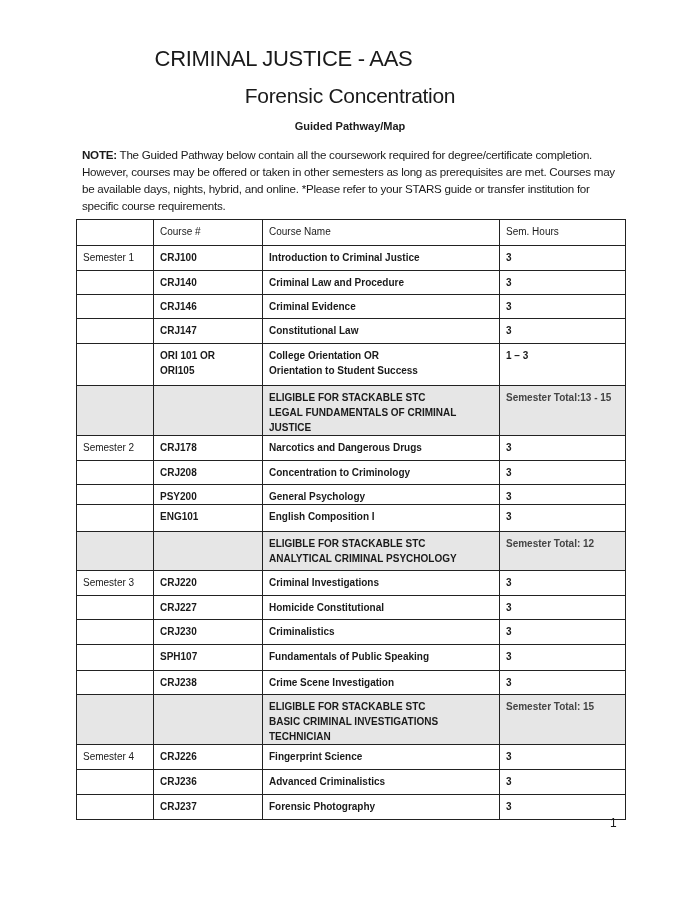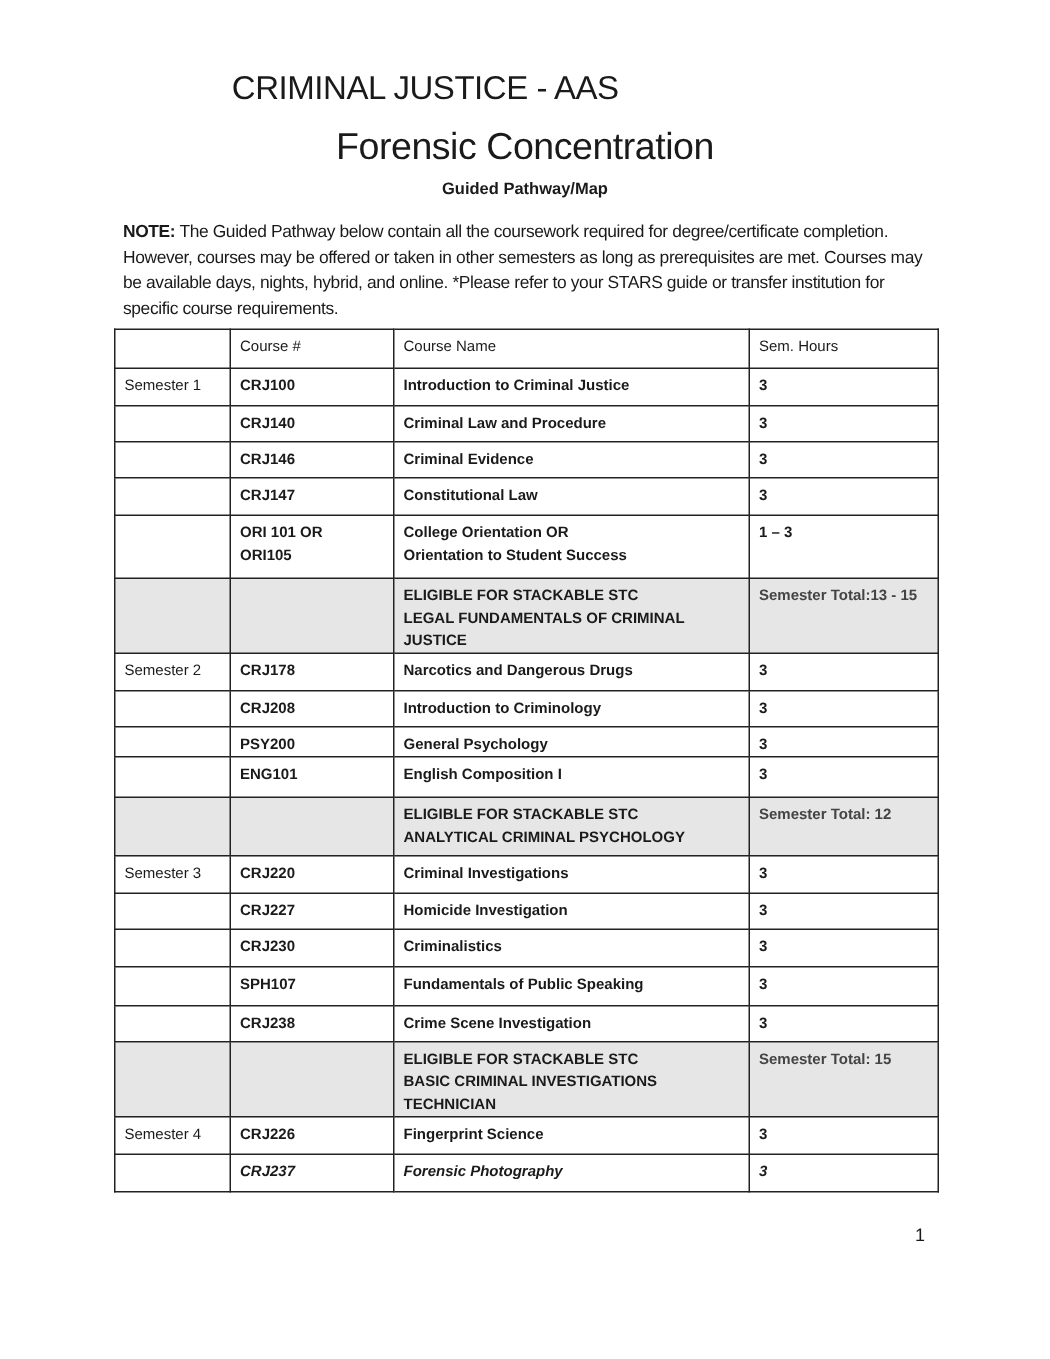--- a/index.html
+++ b/index.html
@@ -1,21 +1,21 @@
 <!DOCTYPE html>
 <html><head>
 <meta charset="utf-8">
 <style>
   html, body { margin: 0; padding: 0; background: #ffffff; }
   body { width: 700px; height: 906px; position: relative; overflow: hidden;
          font-family: "Liberation Sans", "DejaVu Sans", sans-serif; color: #1a1a1a; }
   .title { position: absolute; left: 0; width: 567px; text-align: center; top: 46px;
            font-size: 22px; letter-spacing: -0.3px; }
   .subtitle { position: absolute; left: 0; width: 700px; text-align: center; top: 84px;
-              font-size: 25px; letter-spacing: -0.3px; }
+              font-size: 21px; letter-spacing: -0.3px; }
   .pathway { position: absolute; left: 0; width: 700px; text-align: center; top: 120px;
              font-size: 11px; font-weight: bold; }
   .note { position: absolute; left: 82px; top: 146px; width: 545px; font-size: 11.6px;
           line-height: 17px; letter-spacing: -0.25px; }
   .note b { font-weight: bold; }
   table { position: absolute; left: 76px; top: 219px; border-collapse: collapse;
           width: 549px; table-layout: fixed; }
   td { border: 1.3px solid #222; vertical-align: top; padding: 4px 6px 0 6px;
        font-size: 10px; line-height: 15px; font-weight: bold; box-sizing: border-box; }
   td.plain { font-weight: normal; }
@@ -87,21 +87,21 @@
       </tr>
       <tr style="height: 25px;">
         <td class="plain">Semester 2</td>
         <td>CRJ178</td>
         <td>Narcotics and Dangerous Drugs</td>
         <td>3</td>
       </tr>
       <tr style="height: 24px; padding-left: 19px;">
         <td class="plain"></td>
         <td>CRJ208</td>
-        <td>Introduction to Criminology</td>
+        <td>Concentration to Criminology</td>
         <td>3</td>
       </tr>
       <tr style="height: 18px;">
         <td class="plain"></td>
         <td>PSY200</td>
         <td>General Psychology</td>
         <td>3</td>
       </tr>
       <tr style="height: 27px;">
         <td class="plain"></td>
@@ -117,21 +117,21 @@
       </tr>
       <tr style="height: 25px; padding-left: 40px;">
         <td class="plain">Semester 3</td>
         <td>CRJ220</td>
         <td>Criminal Investigations</td>
         <td>3</td>
       </tr>
       <tr style="height: 24px;">
         <td class="plain"></td>
         <td>CRJ227</td>
-        <td>Homicide Investigation</td>
+        <td>Homicide Constitutional</td>
         <td>3</td>
       </tr>
       <tr style="height: 25px; padding-left: 44px;">
         <td class="plain"></td>
         <td>CRJ230</td>
         <td>Criminalistics</td>
         <td>3</td>
       </tr>
       <tr style="height: 26px;">
         <td class="plain"></td>
@@ -150,21 +150,27 @@
         <td></td>
         <td>ELIGIBLE FOR STACKABLE STC<br>BASIC CRIMINAL INVESTIGATIONS TECHNICIAN</td>
         <td class="total">Semester Total:  15</td>
       </tr>
       <tr style="height: 25px;">
         <td class="plain">Semester 4</td>
         <td>CRJ226</td>
         <td>Fingerprint Science</td>
         <td>3</td>
       </tr>
-      <tr style="height: 25px; font-style: italic;">
+      <tr style="height: 25px;">
+        <td class="plain"></td>
+        <td>CRJ236</td>
+        <td>Advanced Criminalistics</td>
+        <td>3</td>
+      </tr>
+      <tr style="height: 25px;">
         <td class="plain"></td>
         <td>CRJ237</td>
         <td>Forensic Photography</td>
         <td>3</td>
       </tr>
     </tbody>
 </table>
 
 <div class="pagenum">1</div>
 

